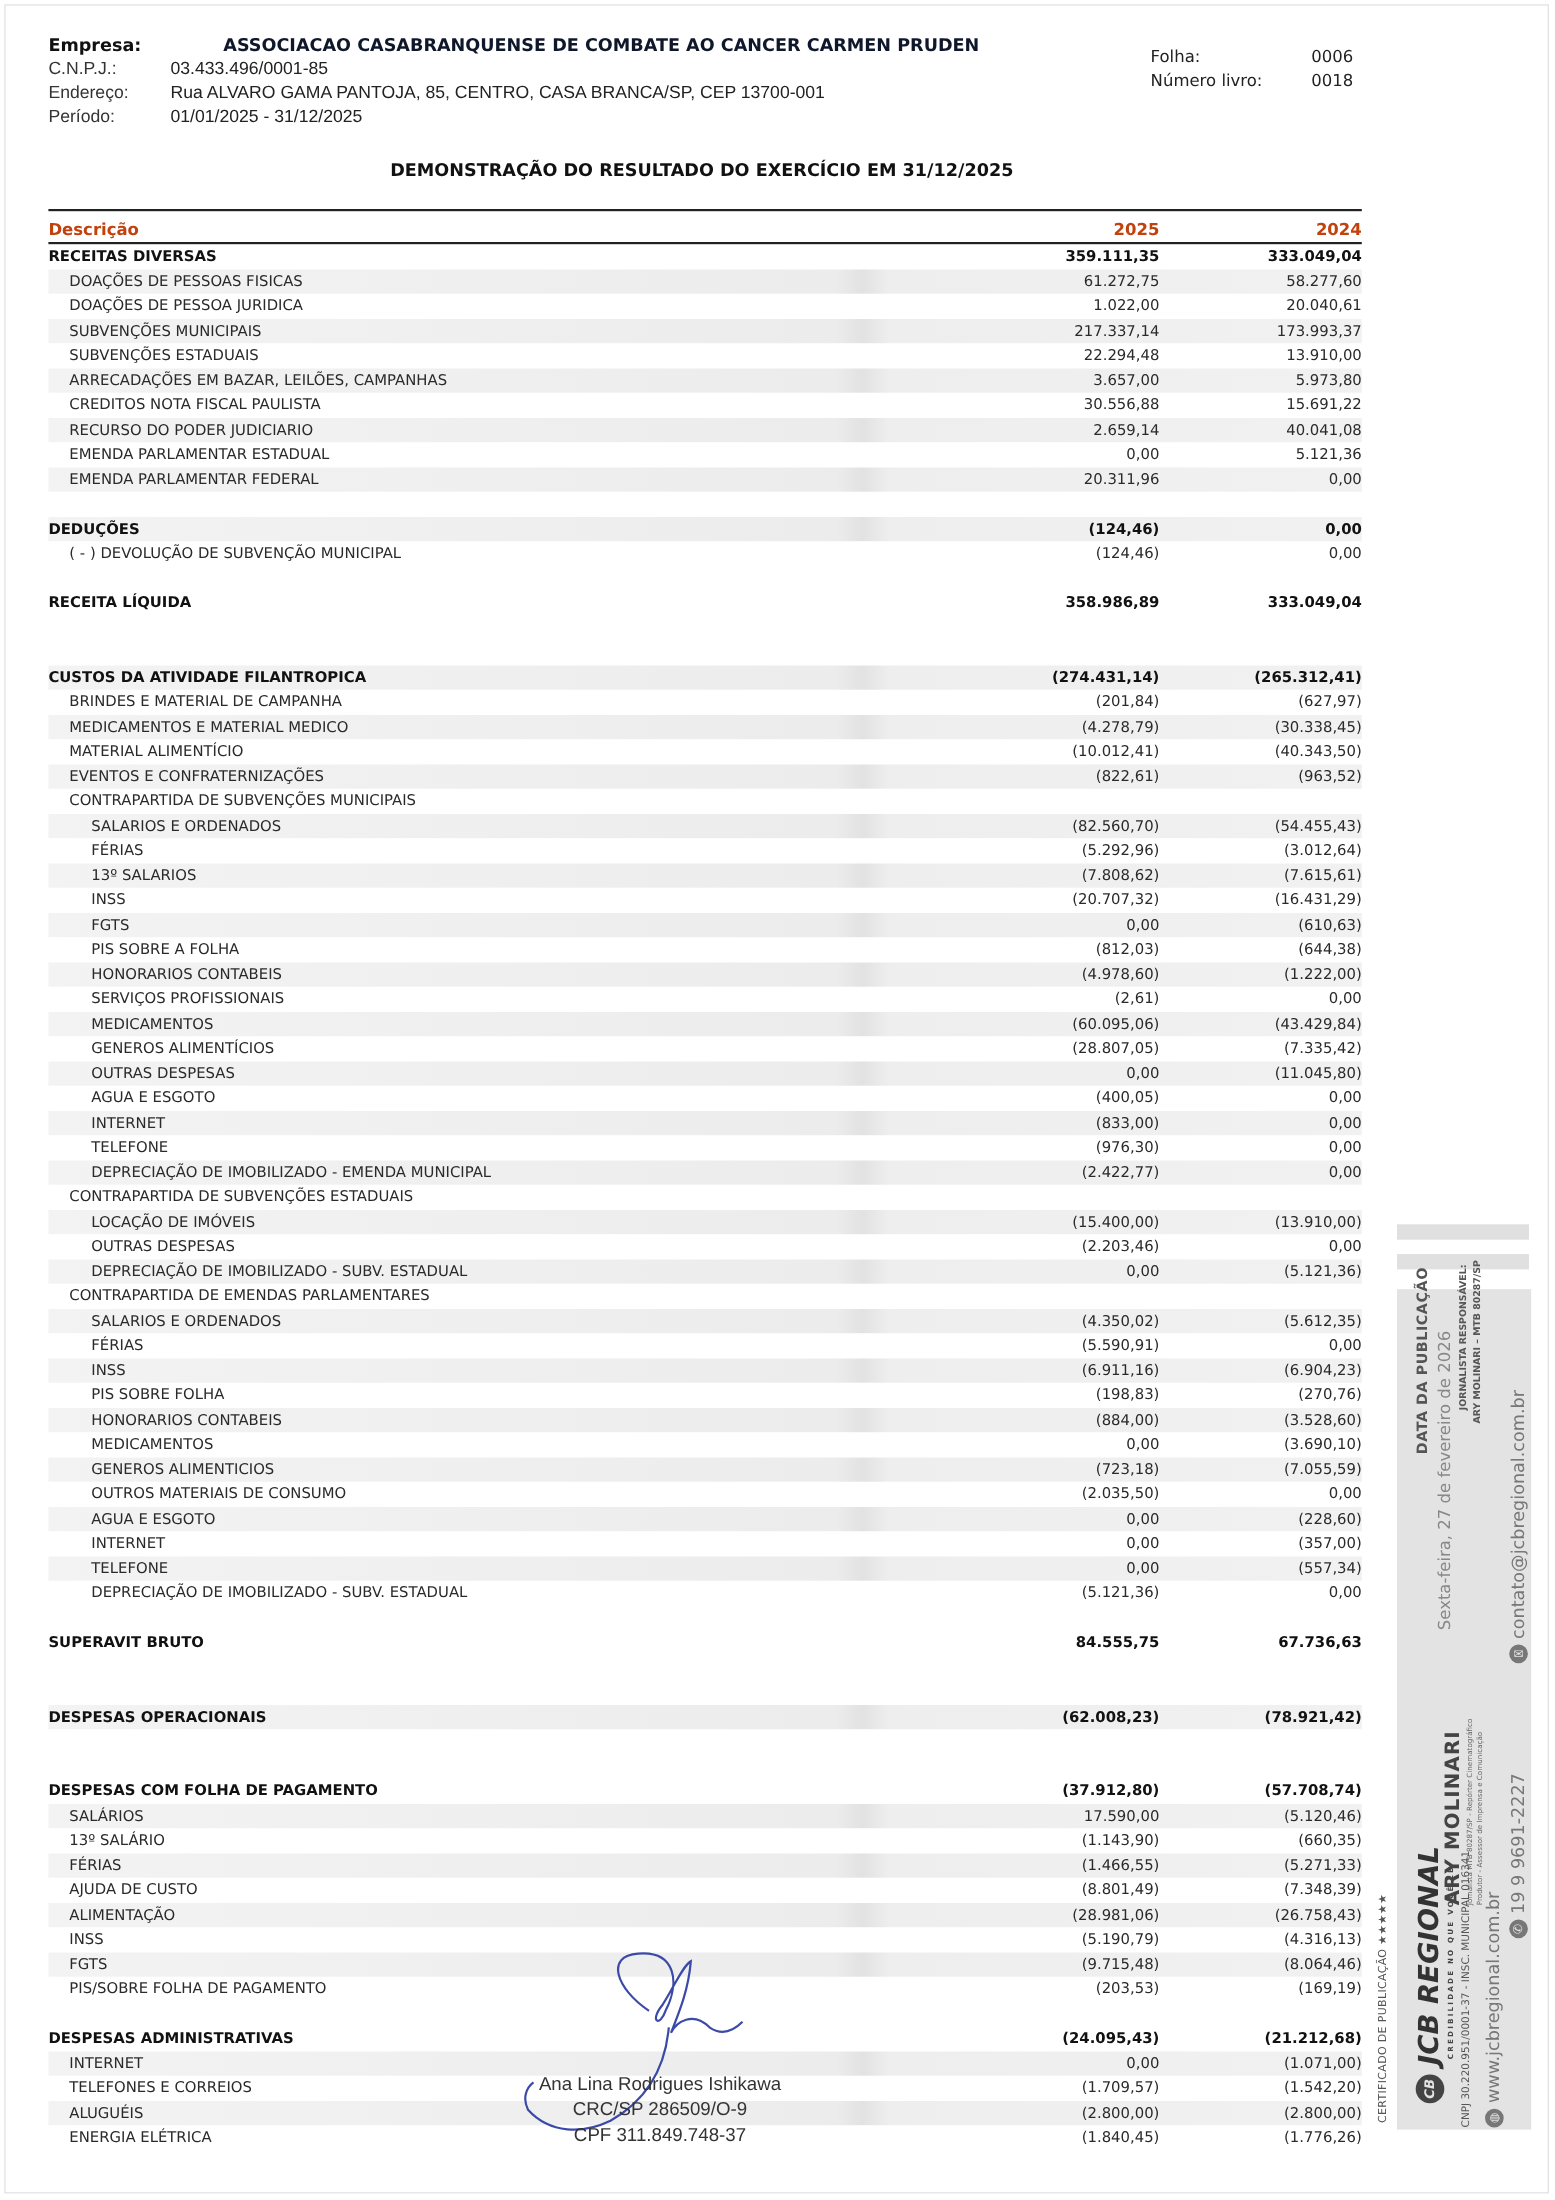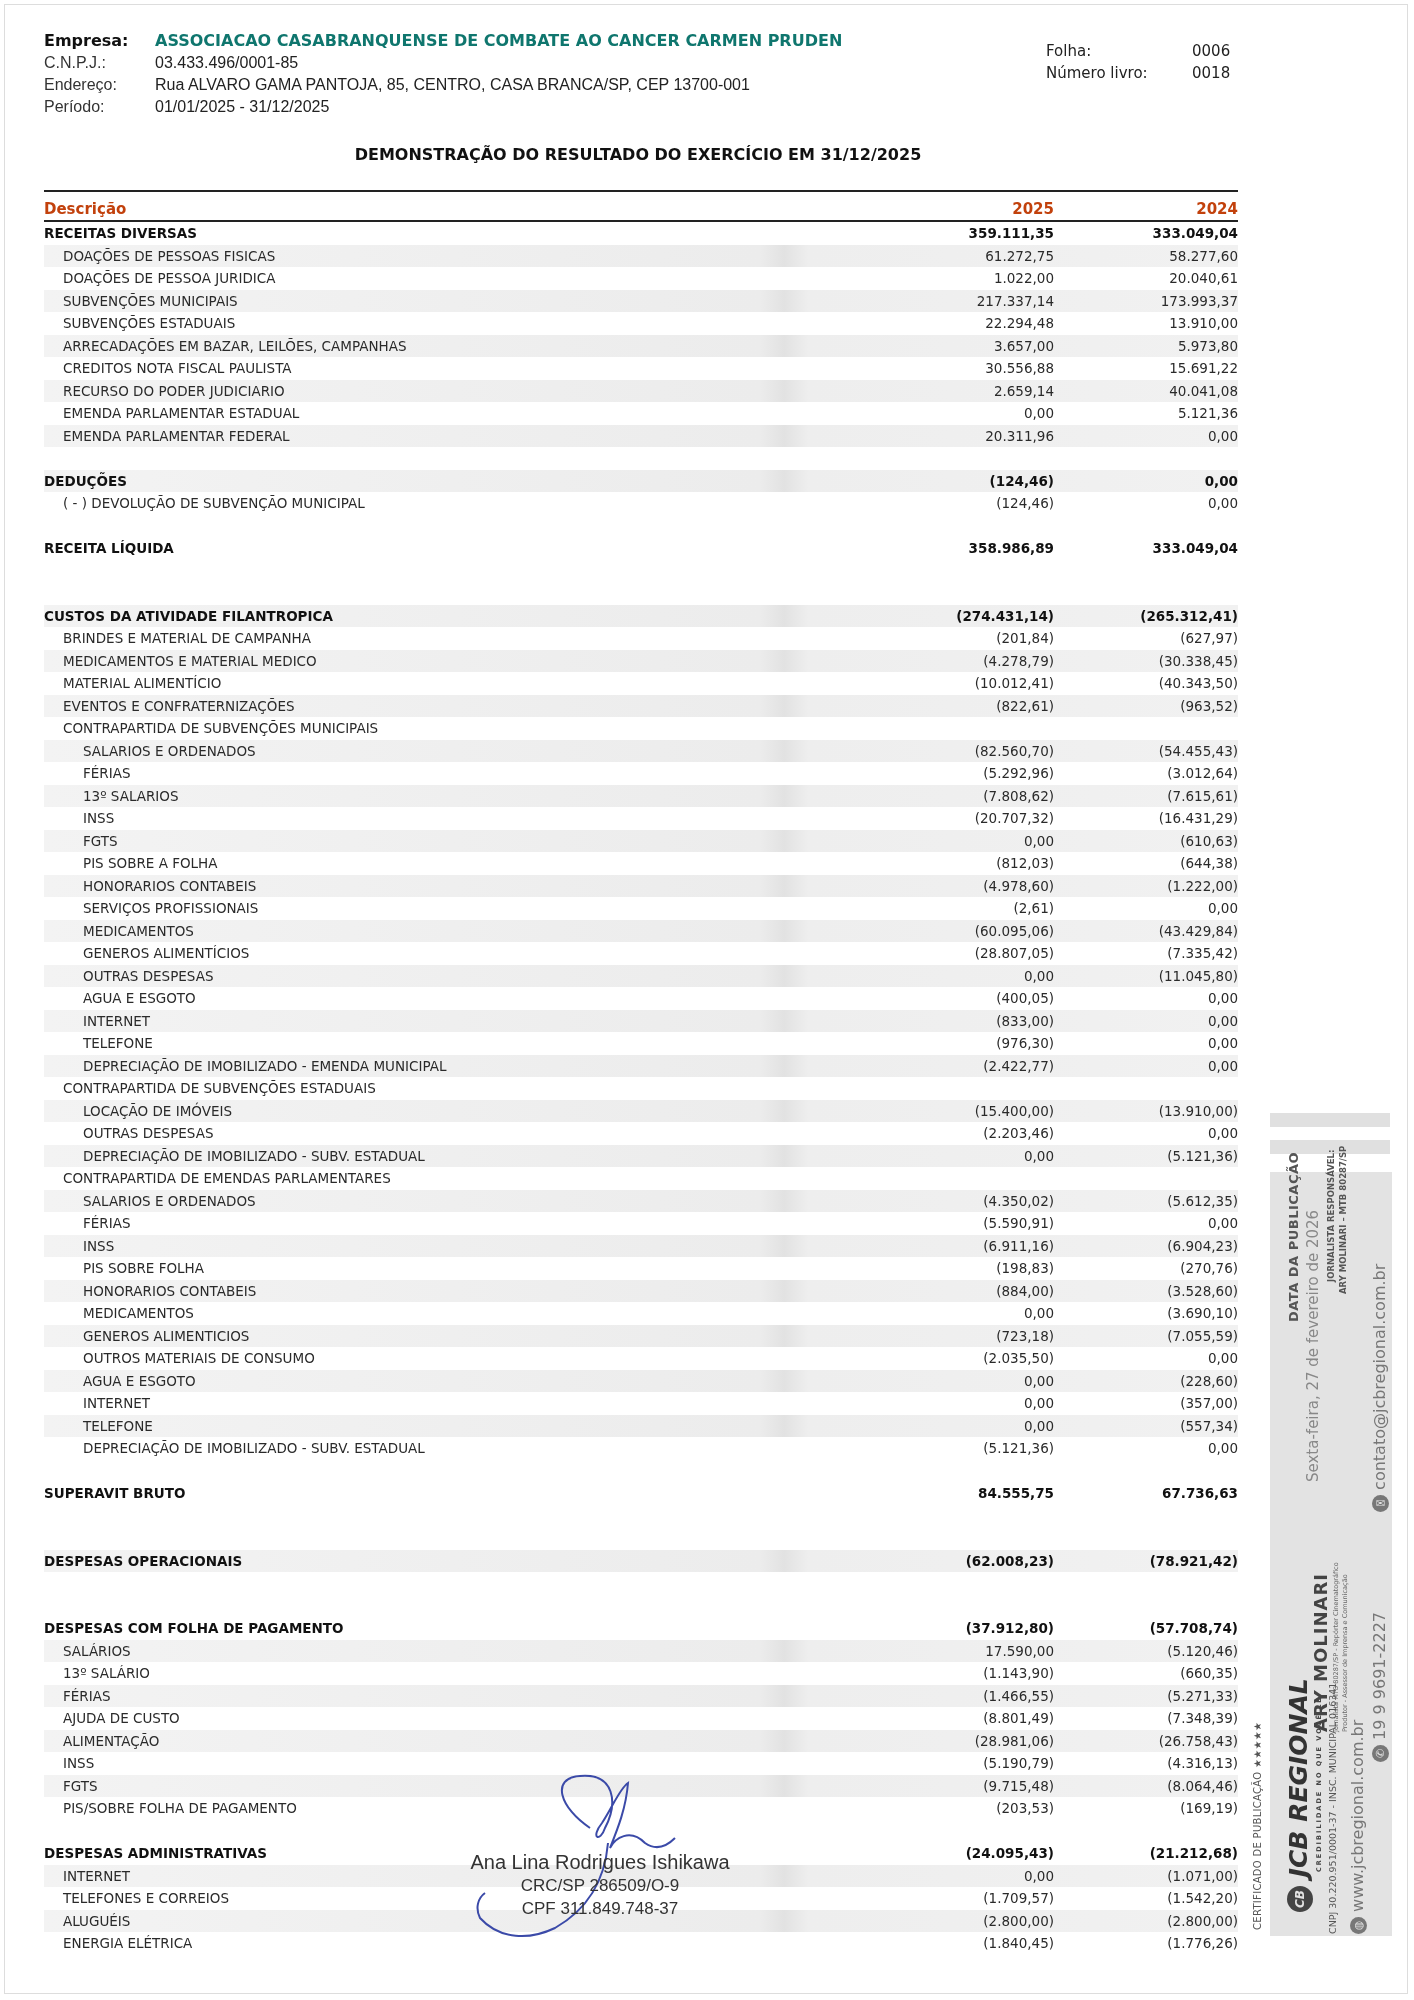--- a/index.html
+++ b/index.html
@@ -5,21 +5,21 @@
   html,body{margin:0;padding:0;}
   body{width:1414px;height:2000px;background:#fff;position:relative;overflow:hidden;
        font-family:"DejaVu Sans",sans-serif;color:#222;}
   .page-border{position:absolute;left:4px;top:4px;width:1404px;height:1990px;border:1px solid #ddd;box-sizing:border-box;}
   
   .hdr{position:absolute;left:44px;top:28px;font-family:"Liberation Sans",sans-serif;}
   .hdr-row{display:flex;height:22px;align-items:flex-end;}
   .hdr-lbl{width:111px;font-size:16px;color:#333;}
   .hdr-val{font-size:16px;color:#222;}
   .hdr-row.first .hdr-lbl{font-family:"DejaVu Sans",sans-serif;font-weight:bold;font-size:16px;color:#111;}
-  .hdr-row.first .hdr-val{font-family:"DejaVu Sans",sans-serif;font-weight:bold;font-size:16px;color:#0f766e;}
+  .hdr-row.first .hdr-val{font-family:"DejaVu Sans",sans-serif;font-weight:bold;font-size:16px;color:#0f172a;margin-left:48px;}
   .hdr-right{position:absolute;left:1046px;top:30px;font-family:"DejaVu Sans",sans-serif;font-size:15px;color:#222;margin-top:10px;}
   .hdr-right .r{display:flex;height:22px;align-items:center;}
   .hdr-right .l{width:146px;}
   .title{position:absolute;left:0;width:1276px;top:145px;text-align:center;font-weight:bold;font-size:16px;color:#111;}
   
   .tbl{position:absolute;left:44px;top:190px;width:1194px;}
   .rule{height:2px;background:#222;}
   .thead{display:flex;height:26px;align-items:flex-end;font-weight:bold;font-size:15px;color:#c2410c;padding-bottom:2px;}
   .thead .d{flex:1;}
   .thead .c1,.thead .c2{text-align:right;}
@@ -29,21 +29,21 @@
   .row:nth-child(even){background:linear-gradient(to right,#f3f3f3 0%,#ececec 60%,#e2e2e2 62%,#eeeeee 64%,#f1f1f1 100%);}
   .row .d{position:absolute;left:0;}
   .row.l1 .d{left:19px;}
   .row.l2 .d{left:39px;}
   .row.bold{font-weight:bold;color:#111;font-size:13.5px;}
   .row.blank{background:transparent !important;}
   
   .sig{position:absolute;left:440px;top:1768px;width:320px;height:170px;}
   .sig svg{position:absolute;left:0;top:0;}
   .sig-txt{position:absolute;left:0;width:320px;text-align:center;font-family:"Liberation Sans",sans-serif;font-size:17px;color:#333;line-height:23px;top:83px;}
-  .sig-txt .n{font-size:20px;}
+  .sig-txt .n{font-size:17px;margin-top:32px;}
   
   .stamp-bar{position:absolute;left:1270px;background:#e0e0e0;width:120px;height:14px;}
   .stamp{position:absolute;left:1270px;top:1172px;width:122px;height:764px;background:#e3e3e3;}
   .vert{position:absolute;transform-origin:left top;transform:rotate(-90deg);white-space:nowrap;font-family:"DejaVu Sans",sans-serif;color:#555;}
   .cert{position:absolute;left:1252px;top:1930px;transform-origin:left top;transform:rotate(-90deg);white-space:nowrap;font-size:10px;color:#555;letter-spacing:.3px;}
   .ico-circle{display:inline-block;width:17px;height:17px;border-radius:50%;background:#777;color:#e3e3e3;text-align:center;line-height:17px;font-size:11px;vertical-align:middle;}
 </style>
 </head>
 <body>
 

